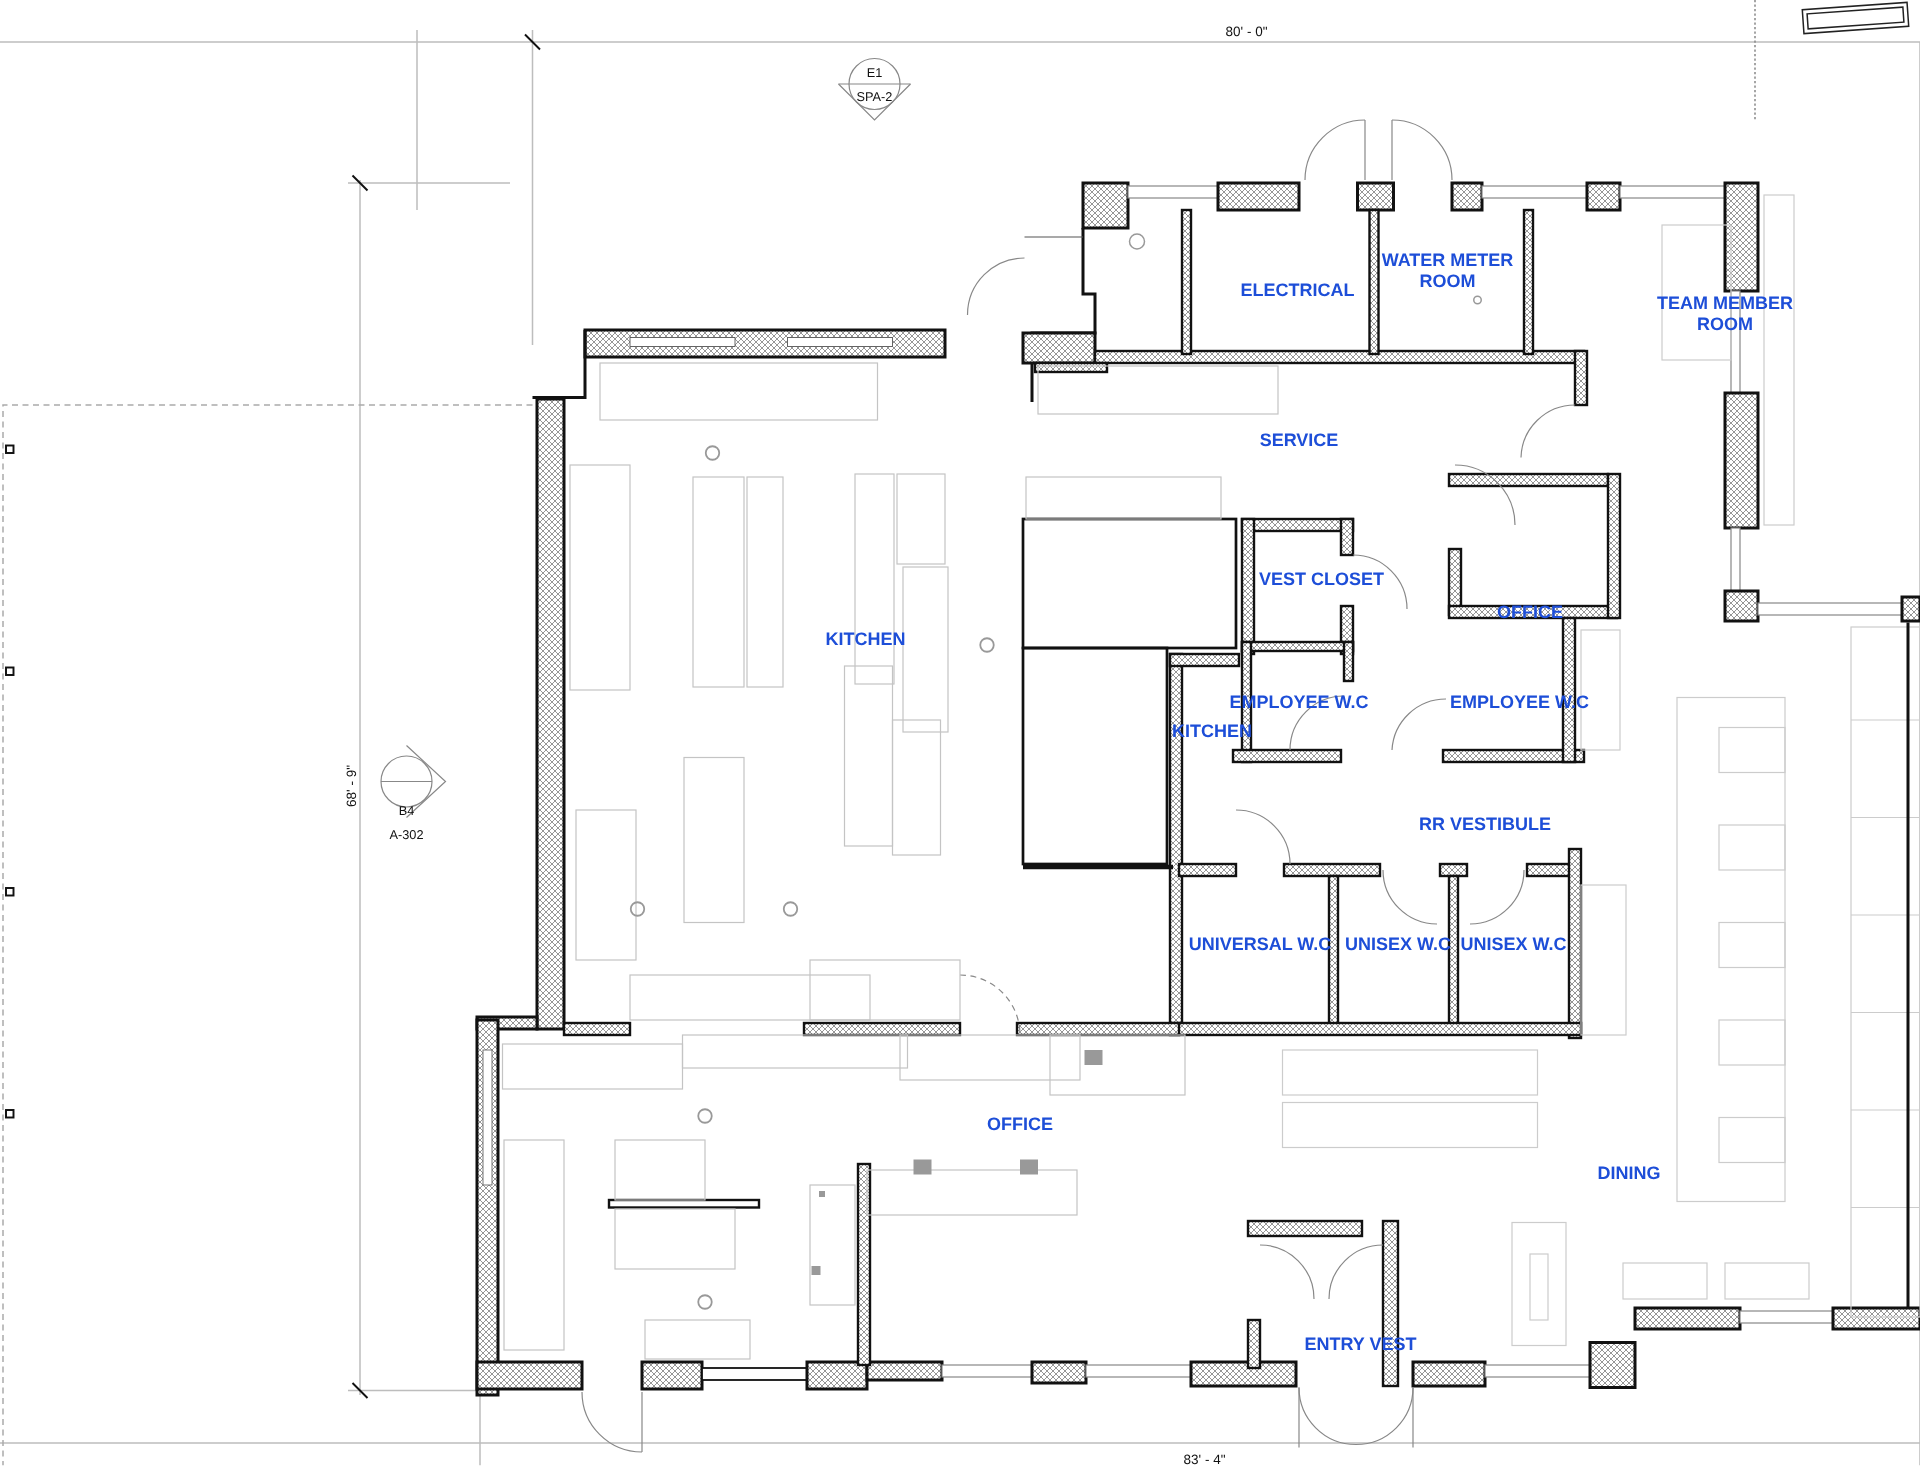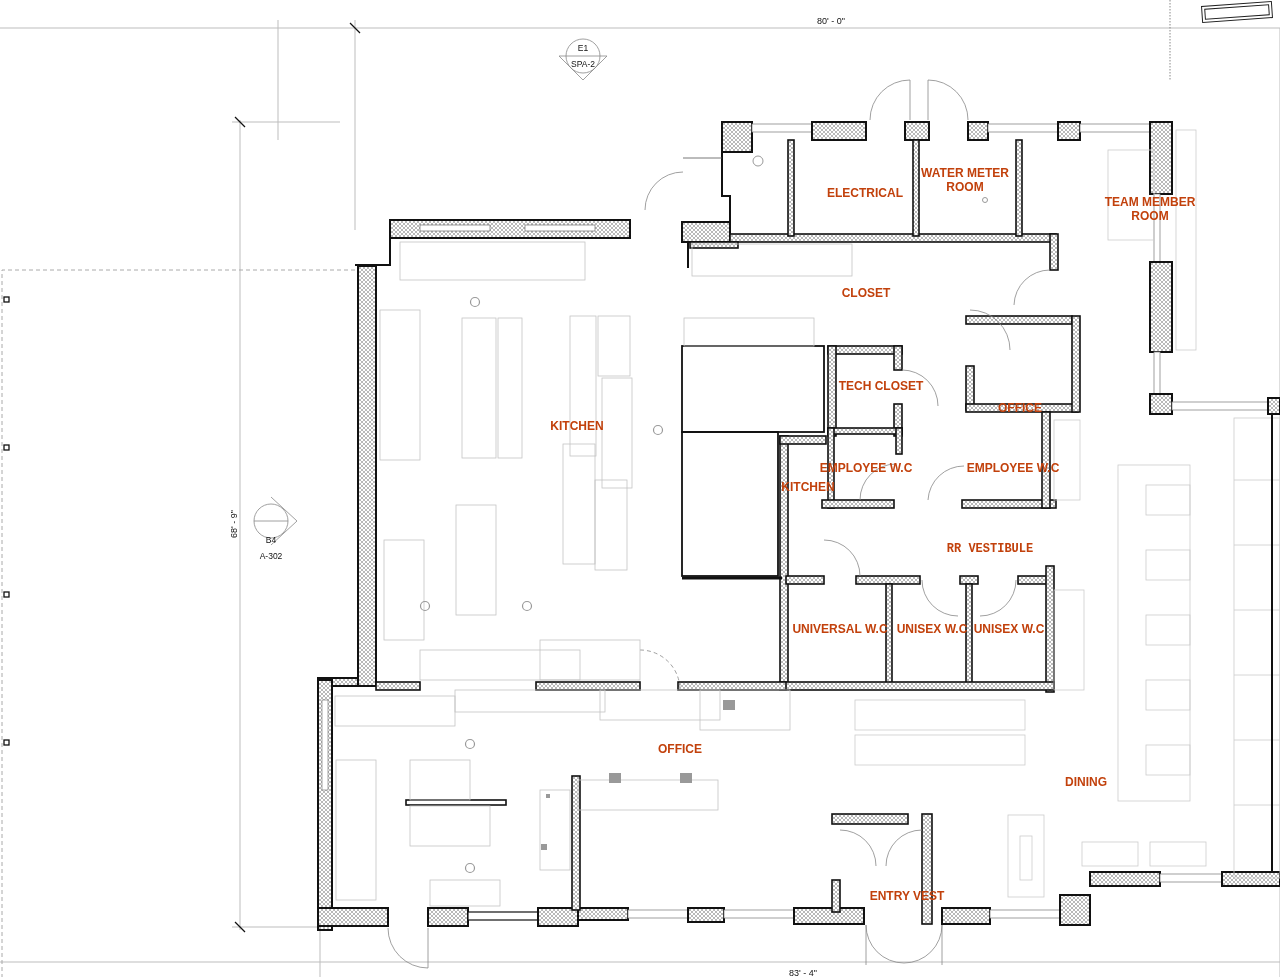--- a/index.html
+++ b/index.html
@@ -1,18 +1,18 @@
 <!DOCTYPE html>
 <html><head>
 <meta charset="utf-8">
 <style>
   html, body { margin: 0; padding: 0; background: #ffffff; }
   body { width: 1280px; height: 977px; overflow: hidden; position: relative; font-family: "Liberation Sans", sans-serif; }
   #plan { position: absolute; left: 0; top: 0; width: 1280px; height: 977px; }
-  .room-label { position: absolute; font-family: "Liberation Sans", sans-serif; font-weight: bold; font-size: 12px; color: #c2410c; text-align: center; line-height: 14px; white-space: nowrap; transform: translate(-50%, -50%); }
+  .room-label { position: absolute; font-family: "Liberation Sans", sans-serif; font-weight: bold; font-size: 12px; color: #1d4ed8; text-align: center; line-height: 14px; white-space: nowrap; transform: translate(-50%, -50%); }
   .dim-label { position: absolute; font-family: "Liberation Sans", sans-serif; font-size: 9px; color: #111; white-space: nowrap; transform: translate(-50%, -50%); }
   .dim-label.vertical { transform: translate(-50%, -50%) rotate(-90deg); }
   .tag { position: absolute; font-family: "Liberation Sans", sans-serif; font-size: 8.5px; color: #111; text-align: center; transform: translate(-50%, -50%); line-height: 10px; }
 </style>
 </head>
 <body>
 
 <svg id="plan" viewBox="0 0 1280 977" xmlns="http://www.w3.org/2000/svg">
   <defs>
     <pattern id="insul" width="4" height="4" patternUnits="userSpaceOnUse">
@@ -267,26 +267,26 @@
   <div>A-302</div>
 </div>
 
 <div class="dim-label" style="left:831px; top:21px;">80' - 0"</div>
 <div class="dim-label" style="left:803px; top:973px;">83' - 4"</div>
 <div class="dim-label vertical" style="left:234px; top:524px;">68' - 9"</div>
 
 <div class="room-label" style="left:857px; top:193px;padding-left:16px;">ELECTRICAL</div>
 <div class="room-label" style="left:965px; top:180px;"><span>WATER METER</span><br><span>ROOM</span></div>
 <div class="room-label" style="left:1150px; top:209px;"><span>TEAM MEMBER</span><br><span>ROOM</span></div>
-<div class="room-label" style="left:866px; top:293px;">CLOSET</div>
+<div class="room-label" style="left:866px; top:293px;">SERVICE</div>
 <div class="room-label" style="left:548px; top:426px;margin-left:29px;">KITCHEN</div>
-<div class="room-label" style="left:881px; top:386px;">TECH CLOSET</div>
+<div class="room-label" style="left:881px; top:386px;">VEST CLOSET</div>
 <div class="room-label" style="left:1020px; top:368px;margin-top:40px;">OFFICE</div>
 <div class="room-label" style="left:866px; top:468px;">EMPLOYEE W.C</div>
 <div class="room-label" style="left:1013px; top:468px;">EMPLOYEE W.C</div>
 <div class="room-label" style="left:808px; top:487px;">KITCHEN</div>
-<div class="room-label" style="left:990px; top:549px;font-family:Liberation Mono, monospace;">RR VESTIBULE</div>
+<div class="room-label" style="left:990px; top:549px;">RR VESTIBULE</div>
 <div class="room-label" style="left:840px; top:629px;">UNIVERSAL W.C</div>
 <div class="room-label" style="left:932px; top:629px;">UNISEX W.C</div>
 <div class="room-label" style="left:1009px; top:629px;">UNISEX W.C</div>
 <div class="room-label" style="left:680px; top:749px;">OFFICE</div>
 <div class="room-label" style="left:1086px; top:782px;">DINING</div>
 <div class="room-label" style="left:907px; top:896px;">ENTRY VEST</div>
 
 </body></html>

